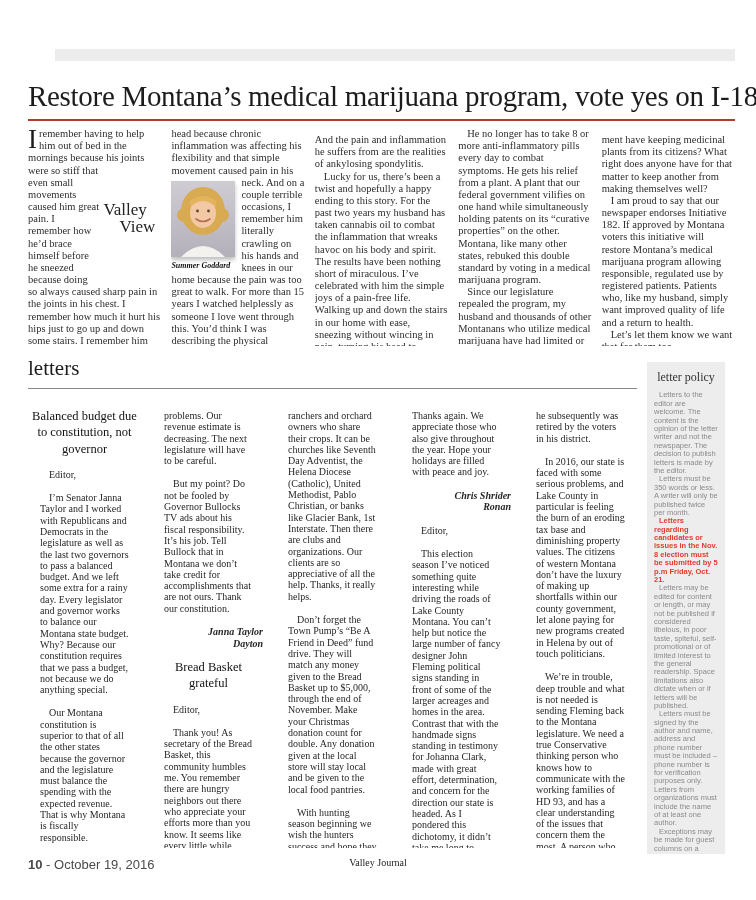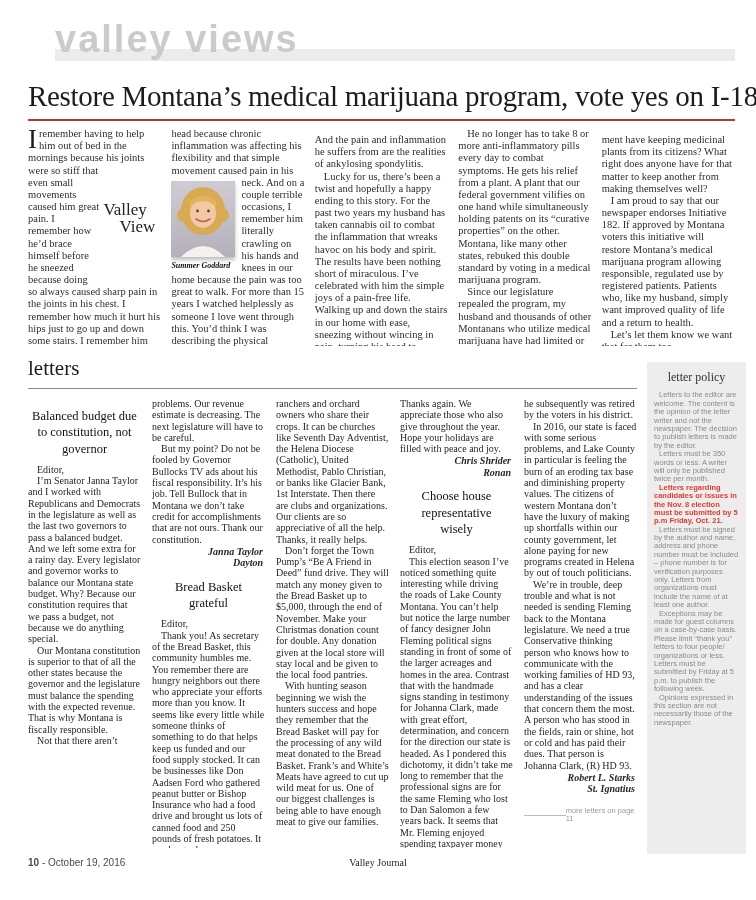--- a/index.html
+++ b/index.html
@@ -26,51 +26,50 @@
   .photofloat{float:left;width:64px;margin:4px 6px 2px 0;}
   .photofloat svg{display:block;width:64px;height:76px;box-shadow:0 3px 4px rgba(0,0,0,0.25);}
   .photocap{display:block;font-size:8px;font-weight:bold;font-style:italic;color:#111;margin-top:4px;}
 
   
   .letters-heading{position:absolute;left:28px;top:356px;margin:0;font-weight:normal;font-size:21px;color:#1c1c1c;}
   .letters-rule{position:absolute;left:28px;top:388px;width:609px;height:1px;background:#8a8a8a;}
   .lcols{position:absolute;left:28px;top:398px;width:609px;height:450px;display:flex;gap:11px;}
   .lcol{flex:1;font-size:10px;line-height:1.13;color:#262626;overflow:hidden;}
   .ltitle{text-align:center;font-weight:normal;font-size:12.5px;line-height:1.3;color:#111;margin:10px 4px 7px;}
-  .lp{margin:0;text-indent:9px;}
+  .lp{margin:12px;text-indent:9px;}
   .lp.cont{text-indent:0;}
   .sig{text-align:right;font-weight:bold;margin:1px 2px 4px 0;font-style:italic;}
   .sig div{line-height:1.15;}
   .more-letters{margin-top:12px;display:flex;align-items:center;justify-content:flex-end;
         font-family:"Liberation Sans",sans-serif;font-size:7.5px;color:#9a9a9a;}
   .more-line{width:46px;height:1px;background:#bbb;}
 
   
-  .policy{position:absolute;left:647px;top:362px;width:99px;height:492px;background:#ededed;
+  .policy{position:absolute;left:647px;top:362px;width:78px;height:492px;background:#ededed;
         box-sizing:border-box;padding:9px 7px;font-family:"Liberation Sans",sans-serif;
         font-size:7.5px;line-height:1.12;color:#8b8b8b;overflow:hidden;}
   .policy-title{margin:0 0 7px;text-align:center;font-family:"Liberation Serif",serif;
         font-weight:normal;font-size:12px;color:#333;}
   .policy p{margin:0;text-indent:5px;}
   .policy p.red{color:#e23b2e;font-weight:bold;}
 
   
   .footer-left{position:absolute;left:28px;top:857px;font-family:"Liberation Sans",sans-serif;
-        font-size:10px;color:#4a4a4a;}
+        font-size:13px;color:#4a4a4a;}
   .footer-left .fnum{font-weight:bold;}
   .footer-center{position:absolute;left:0;right:0;top:857px;text-align:center;
         font-size:10px;font-weight:normal;color:#1c1c1c;}
 </style>
 </head>
 <body>
 
 <div class="page">
 
   <div class="masthead-bar"></div>
-  <div class="masthead-title">valley views</div>
 
   <h1 class="headline">Restore Montana’s medical marijuana program, vote yes on I-182</h1>
   <div class="red-rule"></div>
 
   <div class="article-cols">
     <div class="acol">
       <span class="dropcap">I</span>
       <span>remember having to help him out of bed in the mornings because his joints were so stiff</span>
       <span class="vvfloat">
         <span class="vv1">Valley</span>
@@ -153,21 +152,20 @@
       <p class="lp">Don’t forget the Town Pump’s “Be A Friend in Deed” fund drive. They will match any money given to the Bread Basket up to $5,000, through the end of November. Make your Christmas donation count for double. Any donation given at the local store will stay local and be given to the local food pantries.</p>
       <p class="lp">With hunting season beginning we wish the hunters success and hope they remember that the Bread Basket will pay for the processing of any wild meat donated to the Bread Basket. Frank’s and White’s Meats have agreed to cut up wild meat for us. One of our biggest challenges is being able to have enough meat to give our families.</p>
     </div>
 
     <div class="lcol">
       <p class="lp cont">Thanks again. We appreciate those who also give throughout the year. Hope your holidays are filled with peace and joy.</p>
       <div class="sig">
         <div>Chris Shrider</div>
         <div>Ronan</div>
       </div>
-      <h3 class="ltitle">Choose house representative wisely</h3>
       <p class="lp">Editor,</p>
       <p class="lp">This election season I’ve noticed something quite interesting while driving the roads of Lake County Montana. You can’t help but notice the large number of fancy designer John Fleming political signs standing in front of some of the larger acreages and homes in the area. Contrast that with the handmade signs standing in testimony for Johanna Clark, made with great effort, determination, and concern for the direction our state is headed. As I pondered this dichotomy, it didn’t take me long to remember that the professional signs are for the same Fleming who lost to Dan Salomon a few years back. It seems that Mr. Fleming enjoyed spending taxpayer money just a little too much, and</p>
     </div>
 
     <div class="lcol">
       <p class="lp cont">he subsequently was retired by the voters in his district.</p>
       <p class="lp">In 2016, our state is faced with some serious problems, and Lake County in particular is feeling the burn of an eroding tax base and diminishing property values. The citizens of western Montana don’t have the luxury of making up shortfalls within our county government, let alone paying for new programs created in Helena by out of touch politicians.</p>
       <p class="lp">We’re in trouble, deep trouble and what is not needed is sending Fleming back to the Montana legislature. We need a true Conservative thinking person who knows how to communicate with the working families of HD 93, and has a clear understanding of the issues that concern them the most. A person who has stood in the fields, rain or shine, hot or cold and has paid their dues. That person is Johanna Clark, (R) HD 93.</p>
       <div class="sig">
         <div>Robert L. Starks</div>
@@ -178,20 +176,21 @@
         <span>more letters on page 11</span>
       </div>
     </div>
   </div>
 
   <aside class="policy">
     <h3 class="policy-title">letter policy</h3>
     <p>Letters to the editor are welcome. The content is the opinion of the letter writer and not the newspaper. The decision to publish letters is made by the editor.</p>
     <p>Letters must be 350 words or less. A writer will only be published twice per month.</p>
     <p class="red">Letters regarding candidates or issues in the Nov. 8 election must be submitted by 5 p.m Friday, Oct. 21.</p>
+    <p>Letters may be edited for content or length, or may not be published if considered libelous, in poor taste, spiteful, self-promotional or of limited interest to the general readership. Space limitations also dictate when or if letters will be published.</p>
     <p>Letters must be signed by the author and name, address and phone number must be included – phone number is for verification purposes only. Letters from organizations must include the name of at least one author.</p>
     <p>Exceptions may be made for guest columns on a case-by-case basis. Please limit “thank you” letters to four people/ organizations or less. Letters must be submitted by Friday at 5 p.m. to publish the following week.</p>
     <p>Opinions expressed in this section are not necessarily those of the newspaper.</p>
   </aside>
 
   <div class="footer-left">
     <span class="fnum">10</span>
     <span>- October 19, 2016</span>
   </div>
   <div class="footer-center">Valley Journal</div>

